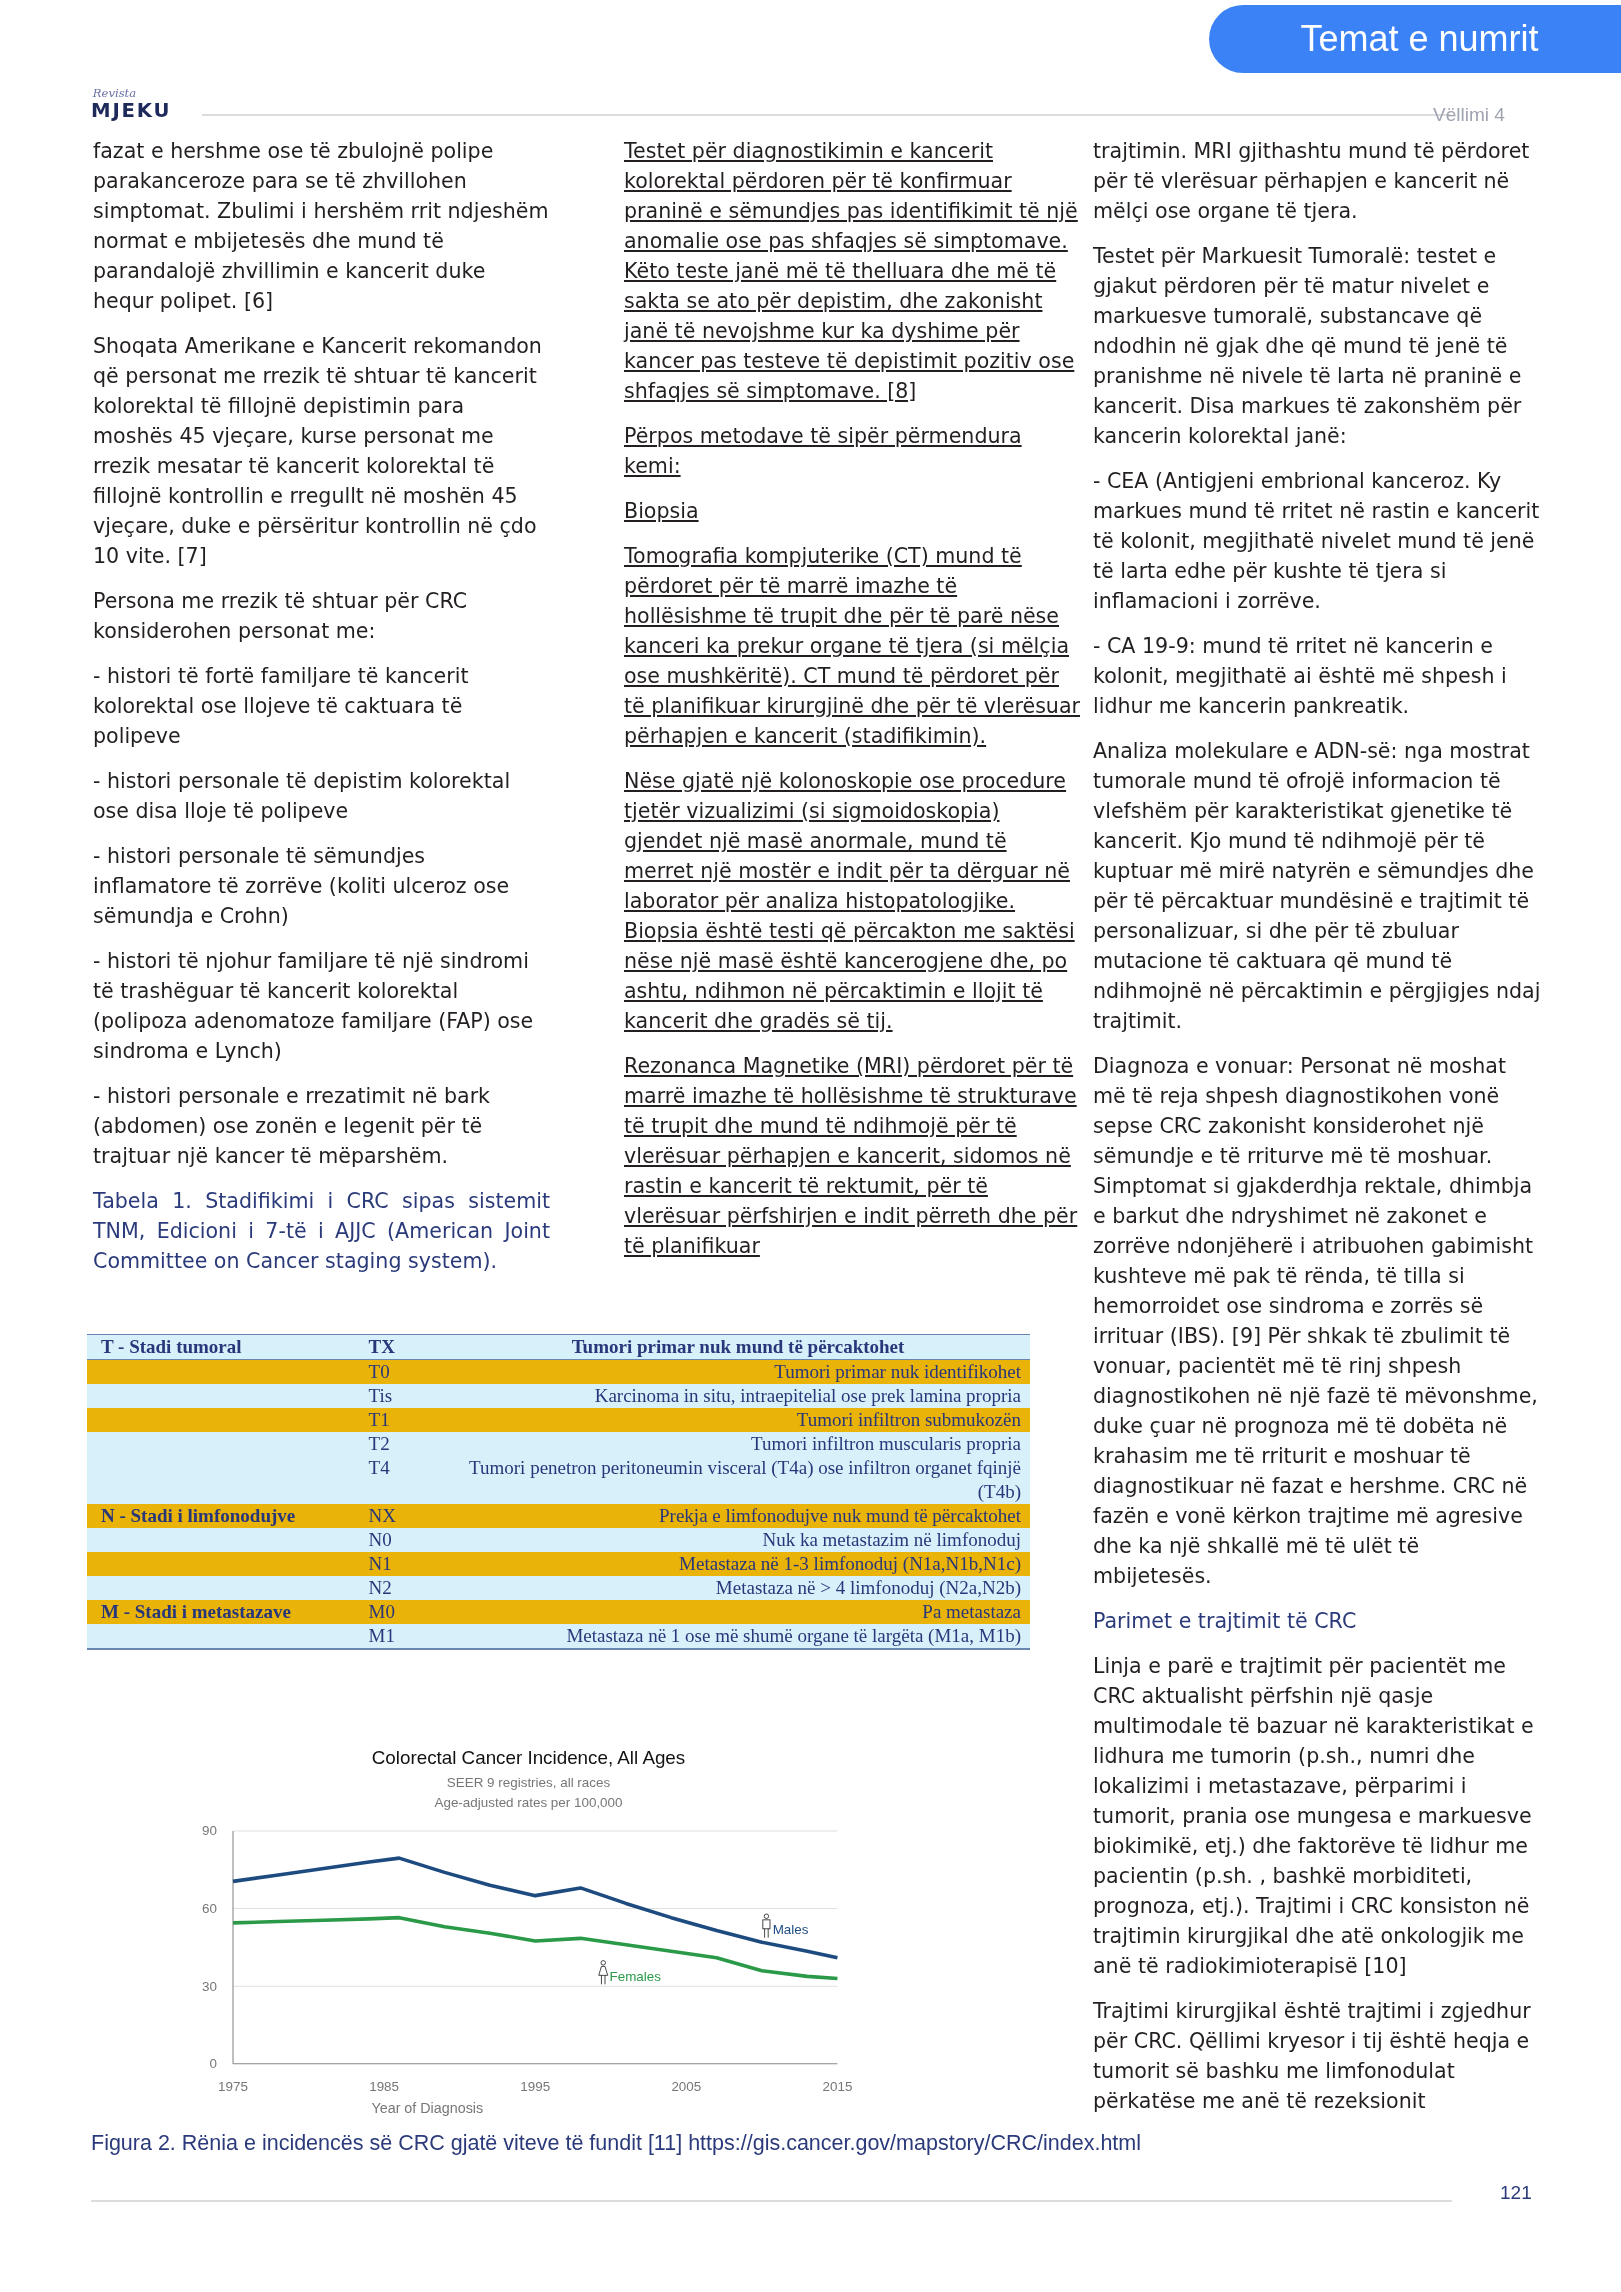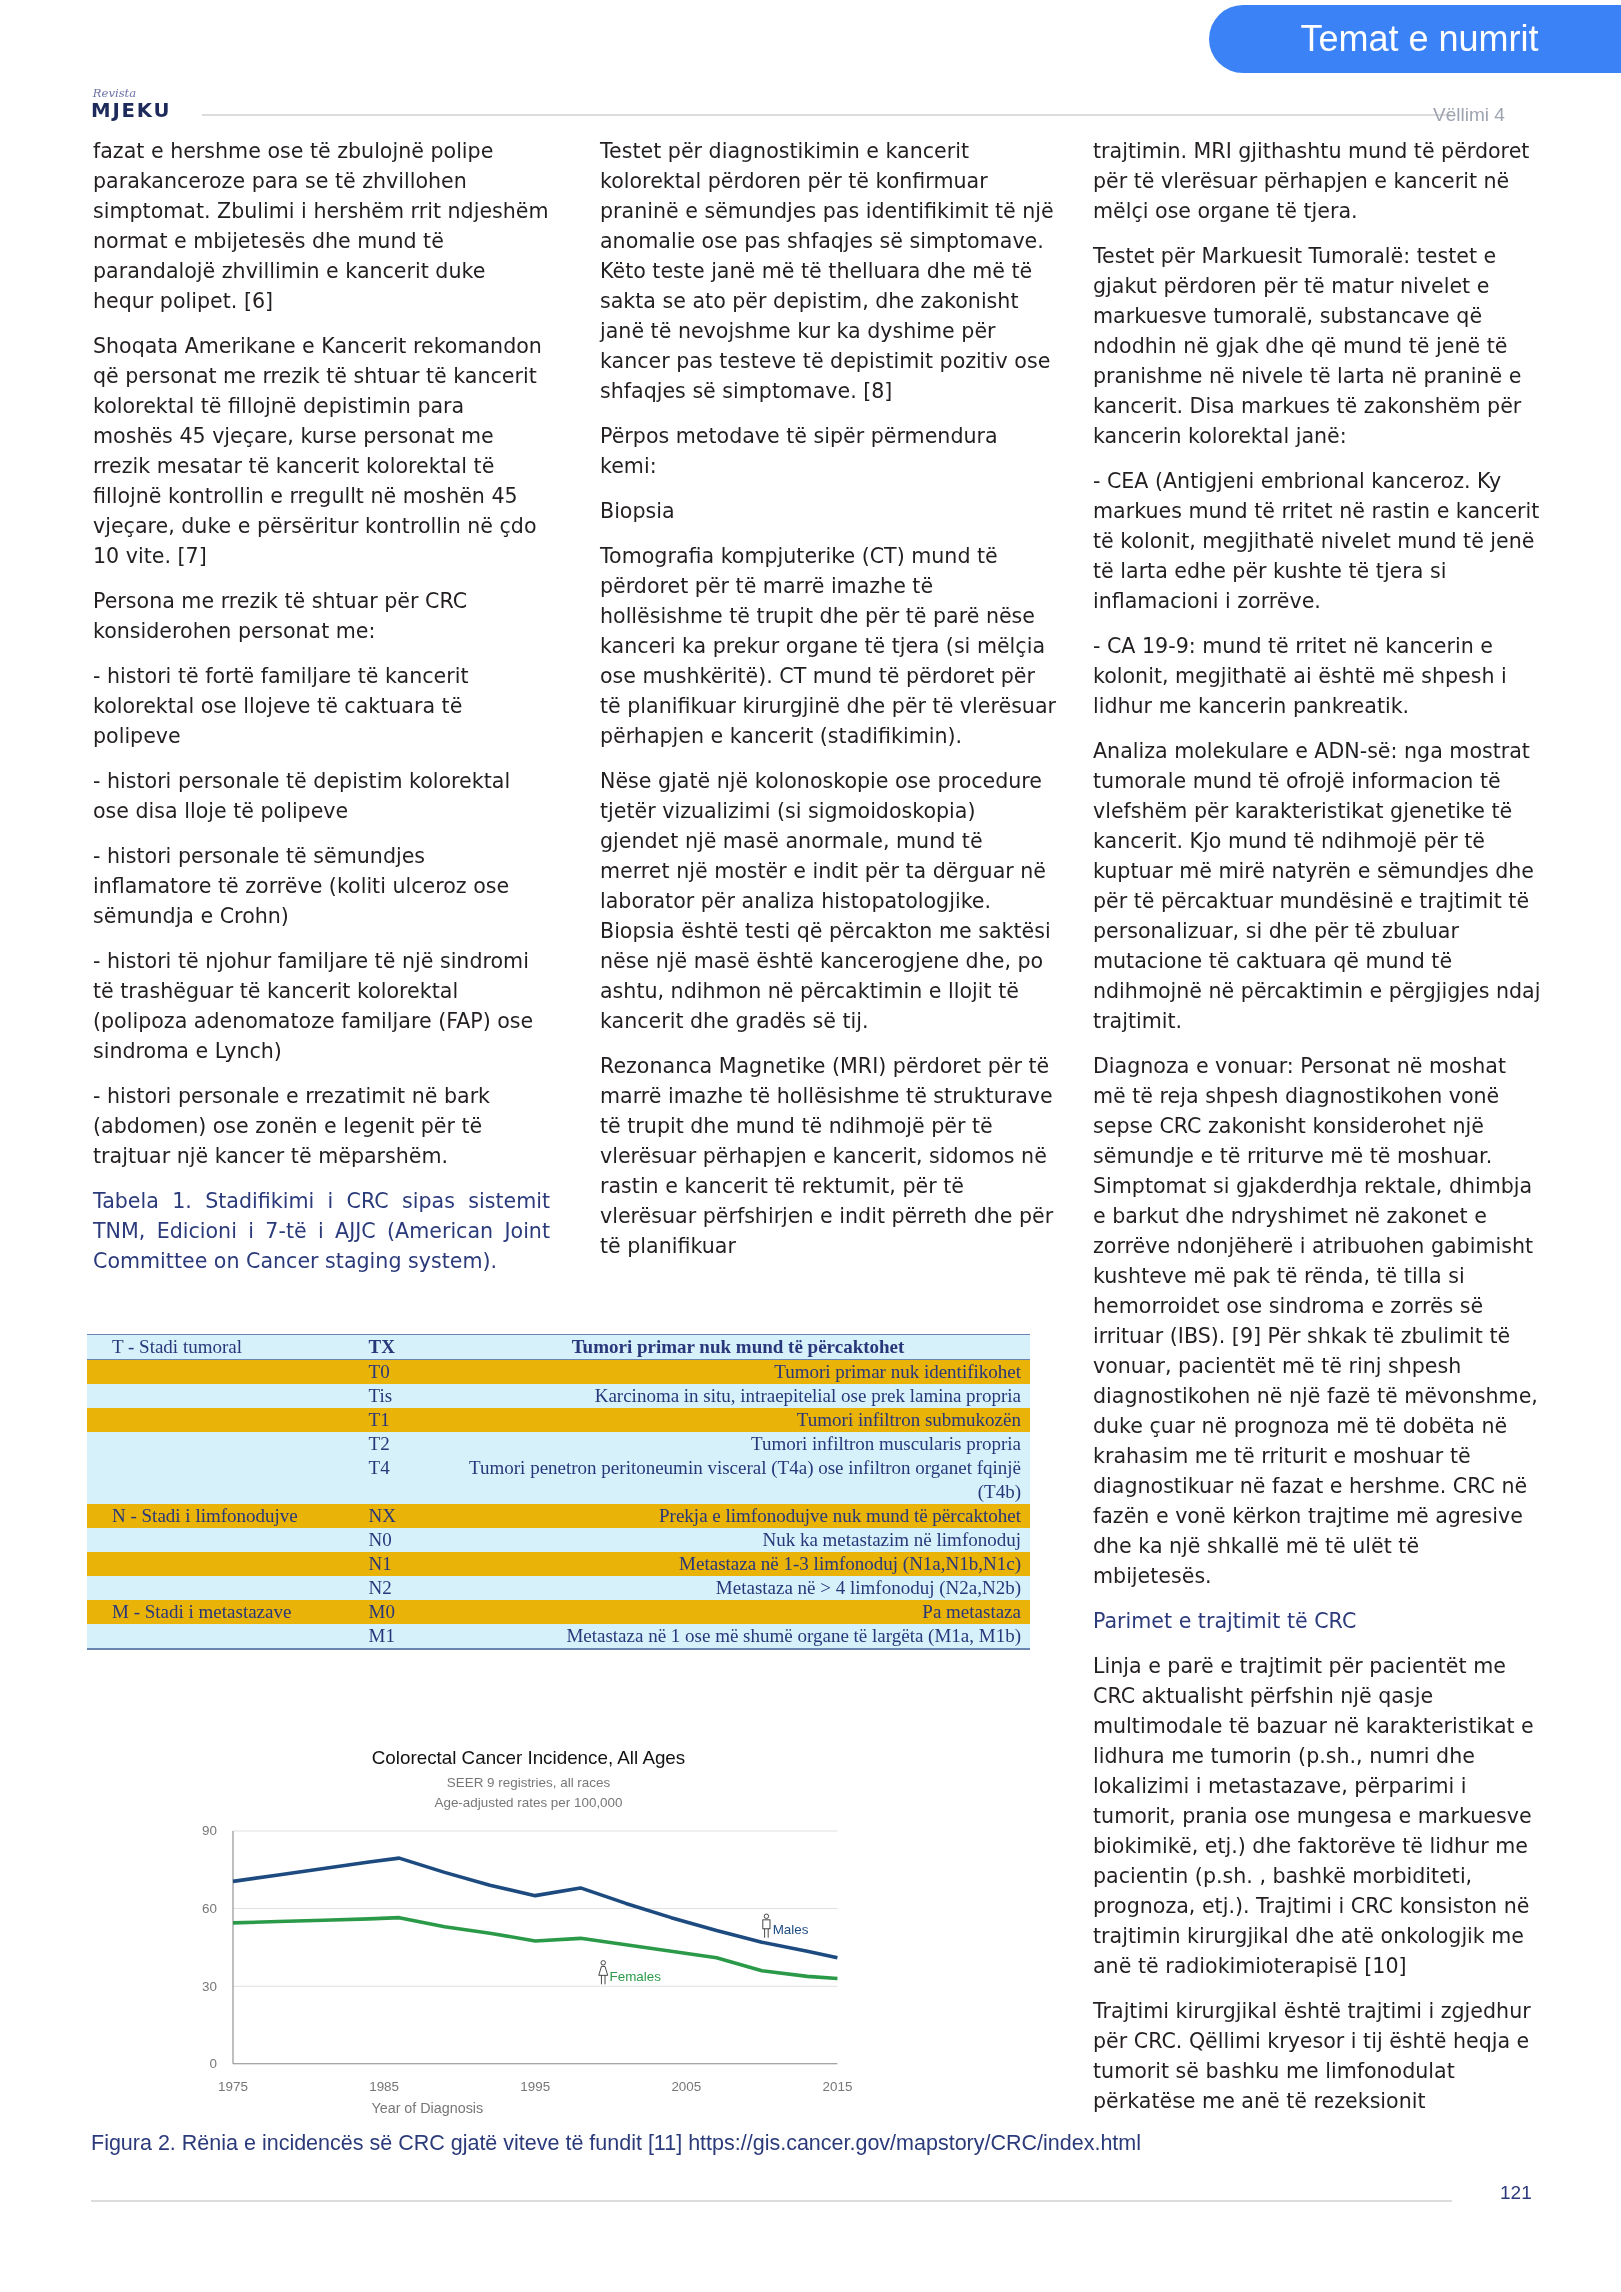--- a/index.html
+++ b/index.html
@@ -14,30 +14,30 @@
   }
   .logo { position: absolute; top: 88px; left: 91px; line-height: 1; }
   .logo .sub { font-family: "DejaVu Serif", serif; font-style: italic; font-size: 11.6px; color: #6b6fa6; display: block; margin-left: 1.8px; }
   .logo .main { font-family: "DejaVu Sans", sans-serif; font-weight: bold; font-size: 19.7px; letter-spacing: 1.8px; color: #1e2a5a; display: block; margin-top: 1.8px; }
   .header-rule { position: absolute; top: 114px; left: 202px; width: 1249px; height: 1.8px; background: #dcdcdc; }
   .volume { position: absolute; top: 104px; left: 1433px; font-family: "Liberation Sans", sans-serif; font-size: 19px; color: #9ea3b0; }
 
   .col { position: absolute; font-size: 20.6px; line-height: 30px; color: #231f20; }
   .col p { margin-bottom: 15px; }
   .col1 { top: 136px; left: 93px; width: 457px; }
-  .col2 { top: 136px; left: 600px; width: 457px; }
+  .col2 { top: 136px; left: 624px; width: 457px; text-decoration: underline; }
   .col3 { top: 136px; left: 1093px; width: 448px; }
   .caption-blue { color: #2b3a7a; }
   .justify { text-align: justify; }
 
   .table-wrap { position: absolute; top: 1334px; left: 87px; width: 943px; background: #d7f1fb; border-top: 1.8px solid #6a86b0; border-bottom: 2.7px solid #6a86b0; font-family: "Liberation Serif", serif; color: #28377a; }
   .trow { display: flex; font-size: 19px; line-height: 24px; }
   .trow.alt { background: #eab308; }
   .trow.head { border-bottom: 1.8px solid #6a86b0; font-weight: bold; }
-  .tc1 { width: 278px; padding-left: 25px; font-weight: normal; }
+  .tc1 { width: 278px; padding-left: 14px; font-weight: bold; }
   .tc2 { width: 81px; padding-left: 3.6px; }
   .tc3 { flex: 1; text-align: right; padding-right: 9px; }
   .trow.head .tc3 { text-align: center; padding-right: 0; }
   .trow.head .tc2 { font-weight: bold; }
 
   .chart { position: absolute; top: 1728px; left: 179px; width: 699px; height: 394px; }
   .chart svg { width: 699px; height: 394px; }
 
   .figure-caption { position: absolute; top: 2131px; left: 91px; font-family: Liberation Sans, sans-serif; font-size: 21.5px; color: #2b3a7a; }
   .footer-rule { position: absolute; top: 2200px; left: 91px; width: 1361px; height: 1.8px; background: #dcdcdc; }

